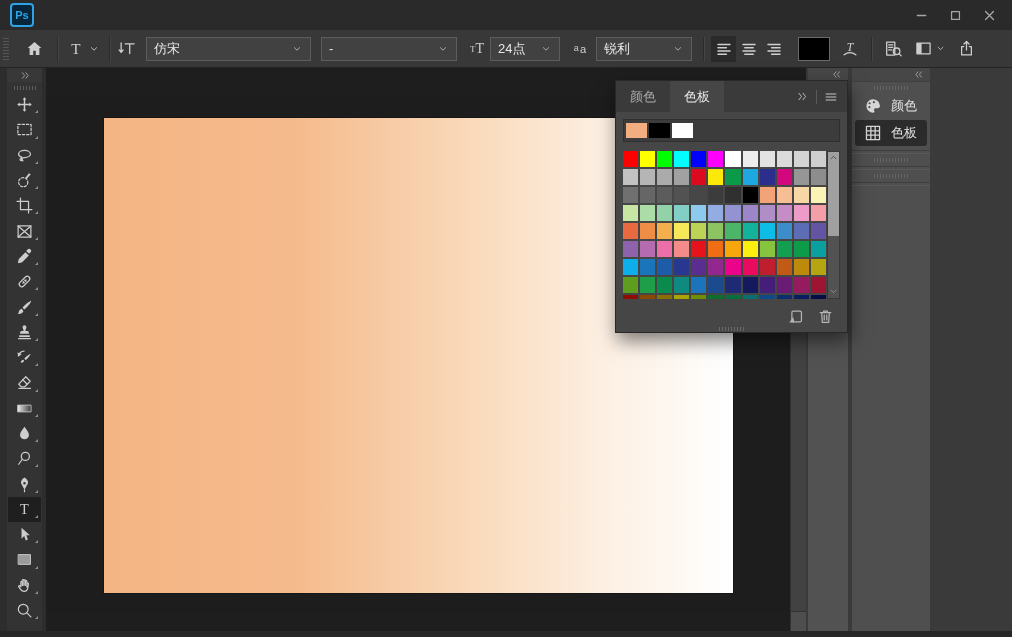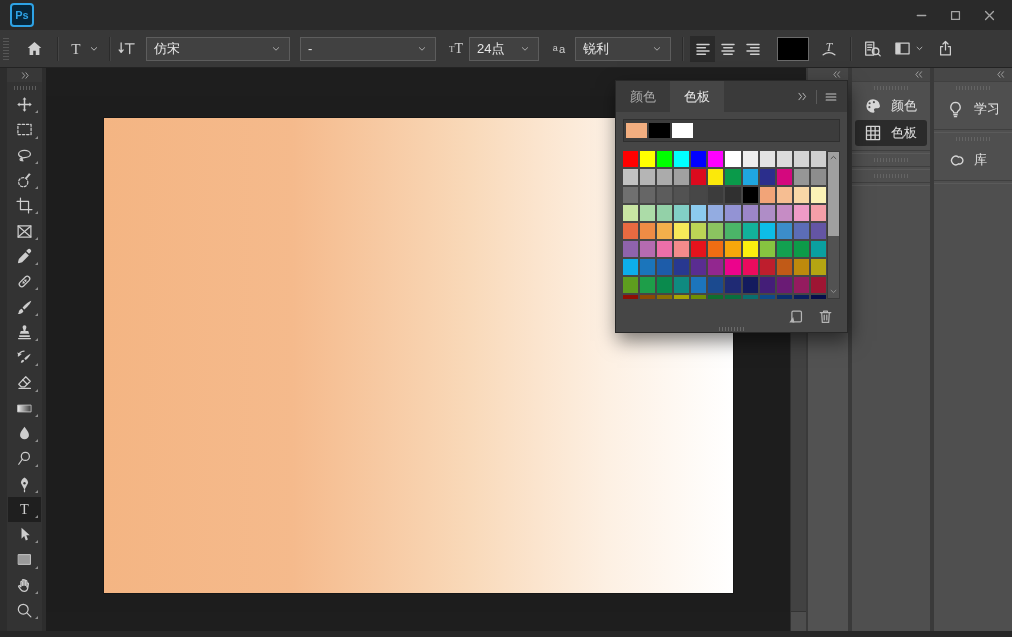--- a/index.html
+++ b/index.html
@@ -348,21 +348,21 @@
       <svg class="ic" width="12" height="12">
           <use href="#i-chev-down"></use>
         </svg>
     </span>
     <span class="osep" style="margin-left:9px"></span>
     <span class="obtn" style="margin-left:7px">
         <svg class="ic" width="18" height="18">
           <use href="#i-orient"></use>
         </svg>
       </span>
-    <span class="field" style="margin-left:10px;width:144px">
+    <span class="field" style="margin-left:10px;width:165px">
       <span>仿宋</span>
       <svg class="ic chev" width="12" height="12">
           <use href="#i-chev-down"></use>
         </svg>
     </span>
     <span class="field" style="margin-left:10px;width:136px">
       <span>-</span>
       <svg class="ic chev" width="12" height="12">
           <use href="#i-chev-down"></use>
         </svg>
@@ -618,49 +618,20 @@
           <span>色板</span>
         </div>
       </div>
     <div class="dsep"></div>
     <div class="dgrip"></div>
     <div class="dsep"></div>
     <div class="dgrip"></div>
     <div class="dsep"></div>
   </div>
 
-  <div class="dock dock-c">
-    <div class="dock-head">
-        <svg class="ic" width="11" height="11">
-          <use href="#i-dblchev-l"></use>
-        </svg>
-      </div>
-    <div class="dgrip"></div>
-    <div>
-
-        <div class="pbtn" style="height:32px">
-          <svg class="ic pic" width="19" height="19">
-            <use href="#i-bulb"></use>
-          </svg>
-          <span>学习</span>
-        </div>
-      </div>
-    <div class="dsep"></div>
-    <div class="dgrip"></div>
-    <div>
-
-        <div class="pbtn" style="height:32px">
-          <svg class="ic pic" width="19" height="19">
-            <use href="#i-cc"></use>
-          </svg>
-          <span>库</span>
-        </div>
-      </div>
-    <div class="dsep"></div>
-  </div>
 
   <div class="fpanel">
     <div class="fp-header">
       <div style="display:flex">
 
           <span class="fp-tab">
             <span>颜色</span>
           </span>
 
           <span class="fp-tab" data-state="active">

